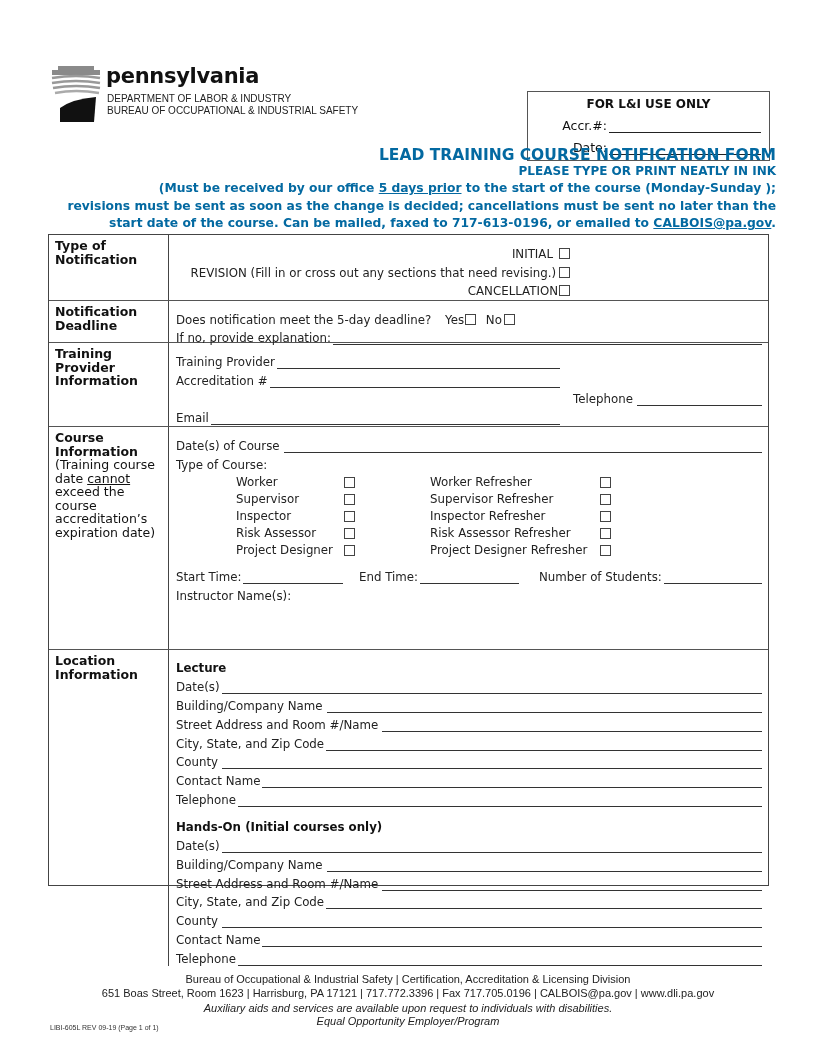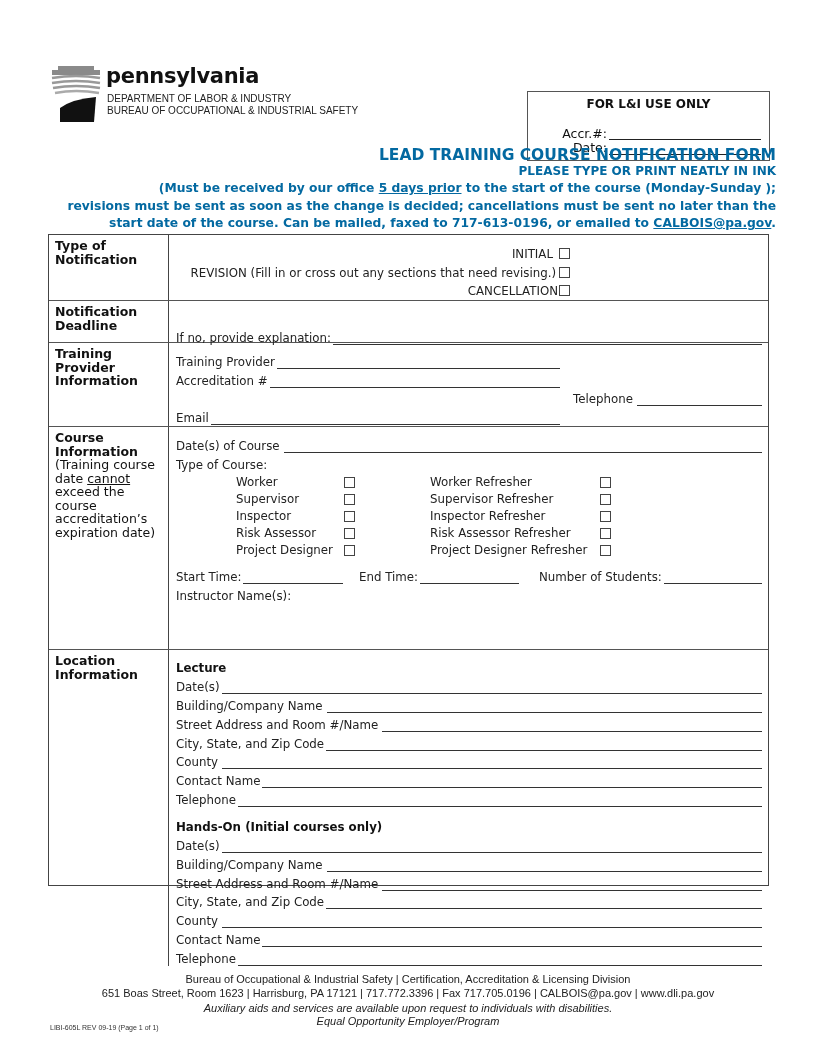--- a/index.html
+++ b/index.html
@@ -10,21 +10,21 @@
   .logo { position: absolute; left: 50px; top: 64px; width: 320px; height: 60px; }
   .logo svg { position: absolute; left: 0; top: 2px; }
   .logo .pa { position: absolute; left: 56px; top: 0px; font-family: "DejaVu Sans", sans-serif; font-weight: bold; font-size: 21px; letter-spacing: -0.3px; color: #111; }
   .logo .dept { position: absolute; left: 57px; top: 29px; font-family: "Liberation Sans", sans-serif; font-size: 10px; color: #222; white-space: nowrap; }
   .logo .bureau { position: absolute; left: 57px; top: 41px; font-family: "Liberation Sans", sans-serif; font-size: 10px; color: #222; white-space: nowrap; }
 
   .li-box { position: absolute; left: 527px; top: 61px; width: 243px; height: 70px; border: 1.5px solid #555; margin-top: 30px; }
   .li-box .title { position: absolute; top: 5px; left: 0; width: 100%; text-align: center; font-weight: bold; font-size: 12px; }
   .li-row { position: absolute; left: 0; width: 100%; font-size: 12.5px; display: flex; justify-content: flex-end; align-items: flex-end; padding-right: 8px; }
   .li-row .line { display: inline-block; width: 152px; border-bottom: 1.5px solid #222; height: 13px; margin-left: 2px; }
-  .li-row.accr { top: 34px; align-items: center; }
+  .li-row.accr { top: 26px; }
   .li-row.date { top: 48px; }
 
   .heading { position: absolute; left: 40px; width: 736px; text-align: right; font-weight: bold; color: #0369a1; }
   .h1 { top: 146px; font-size: 15.5px; }
   .h2 { top: 164px; font-size: 12px; }
   .h3 { top: 180px; font-size: 12.3px; line-height: 17.5px; }
   .u { text-decoration: underline; }
 
   
   .form { position: absolute; left: 48px; top: 234px; width: 721px; height: 652px; border: 1.2px solid #444; }
@@ -96,20 +96,25 @@
       </div>
       <div class="abs" style="right:192px; top:41px;">
         <span>CANCELLATION</span><span class="cb" style="margin-left:1px;"></span>
       </div>
     </div>
   </div>
 
   <div class="section" style="top:66px; height:42px;">
     <div class="label-col">Notification Deadline</div>
     <div class="content">
+      <div class="abs" style="left:0; top:4px;">
+        <span>Does notification meet the 5-day deadline?</span>
+        <span style="margin-left:10px;">Yes</span><span class="cb" style="margin-left:1px;"></span>
+        <span style="margin-left:6px;">No</span><span class="cb" style="margin-left:2px;"></span>
+      </div>
       <div class="field" style="left:0; right:0; top:22px;">
         <span>If no, provide explanation:</span>
           <span class="line"></span>
       </div>
     </div>
   </div>
 
   <div class="section" style="top:108px; height:84px;">
     <div class="label-col">Training Provider Information</div>
     <div class="content">

